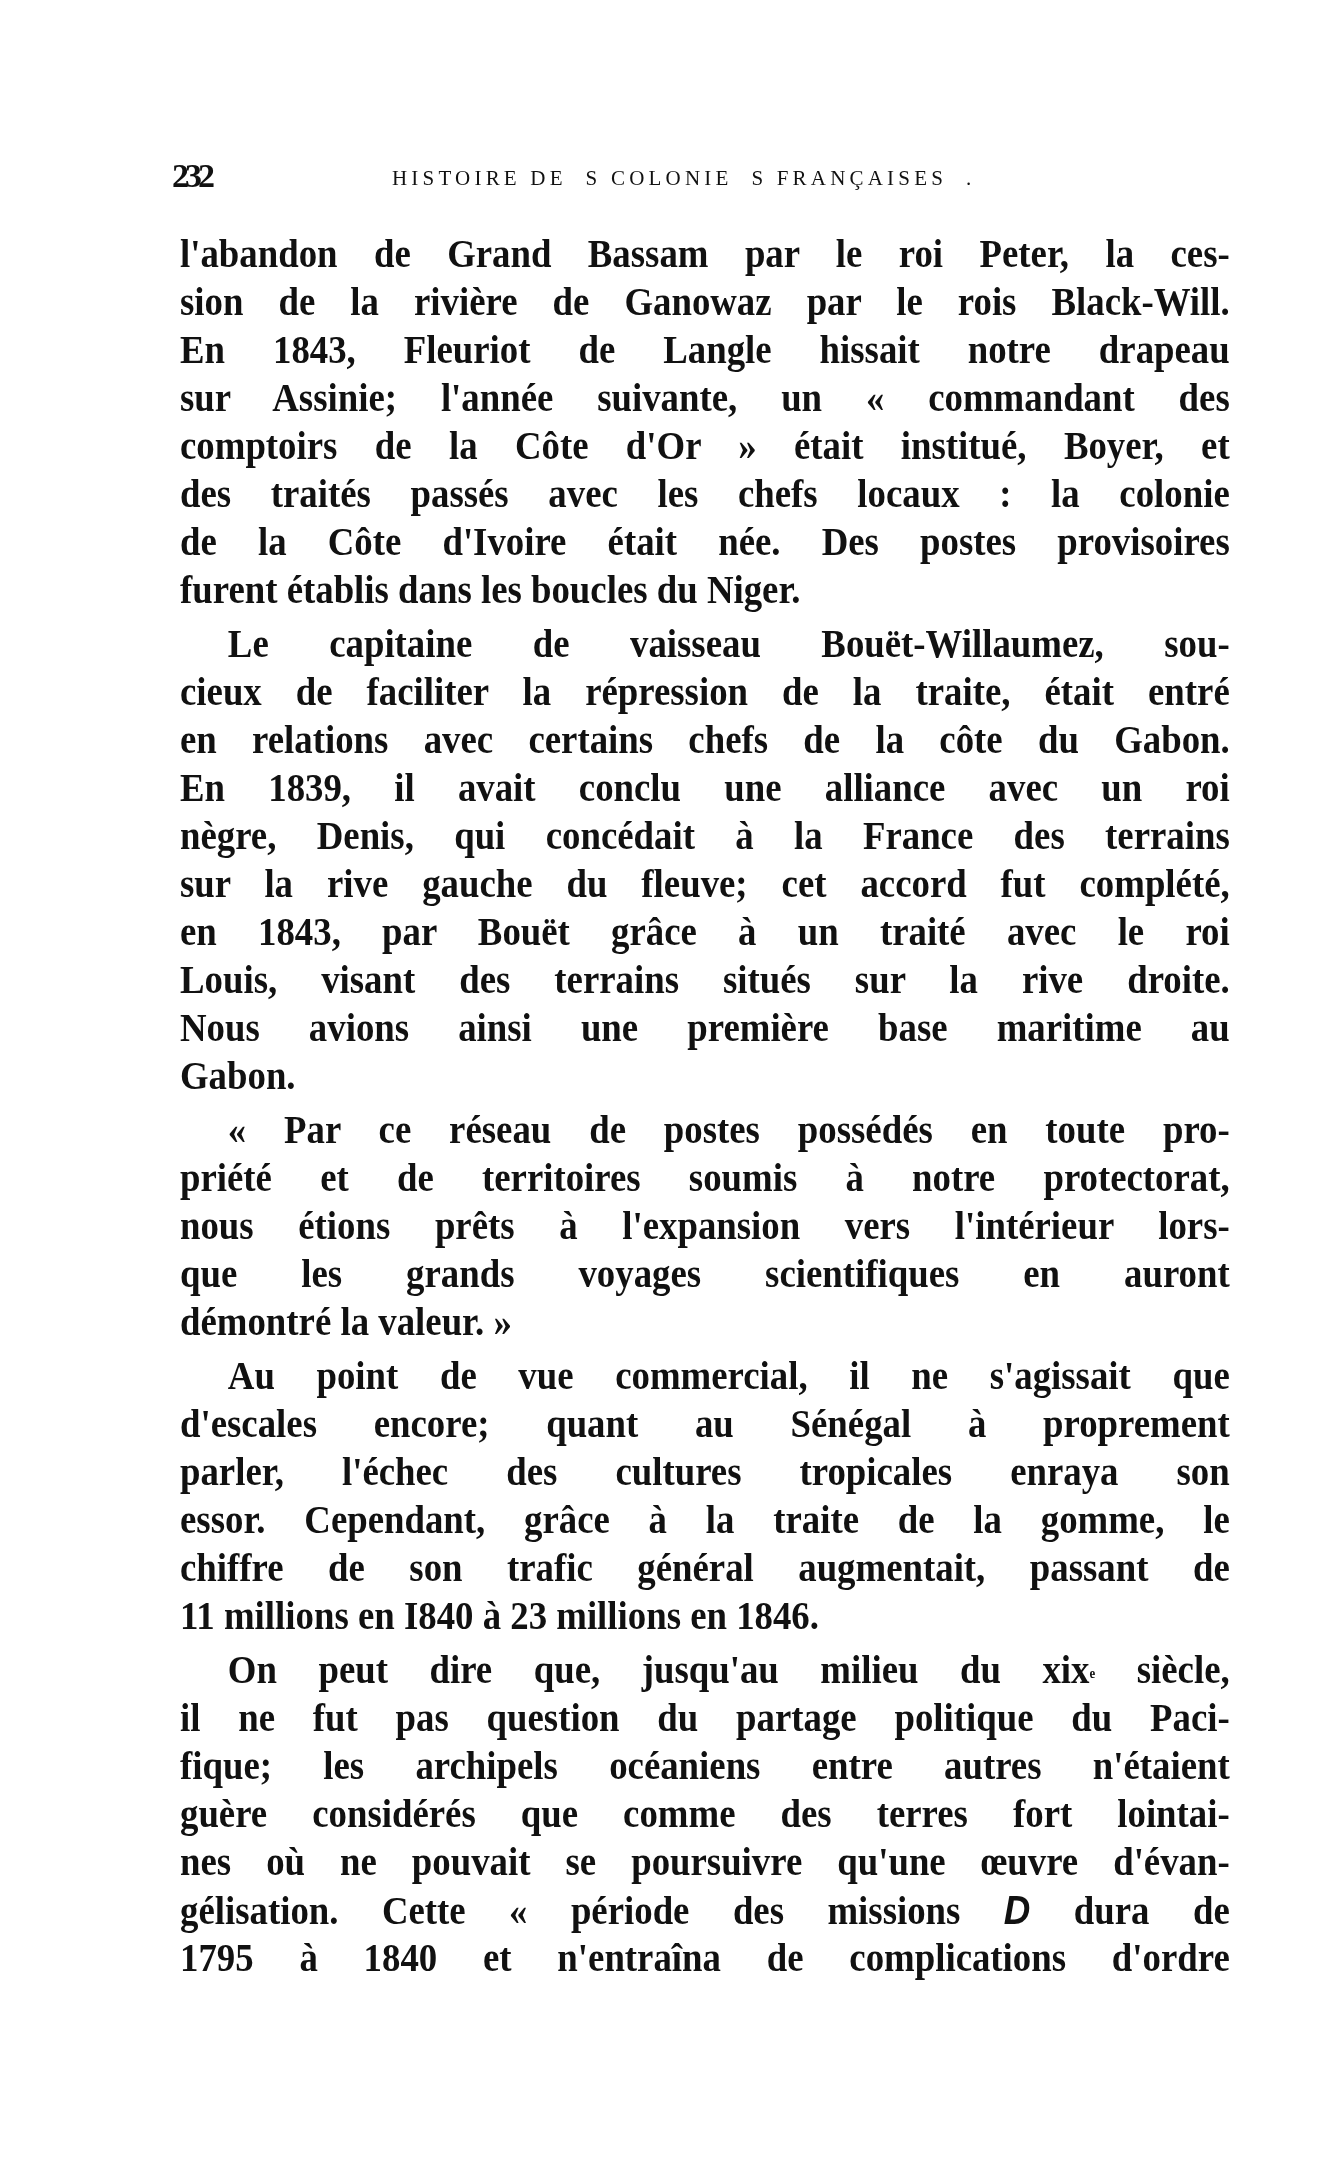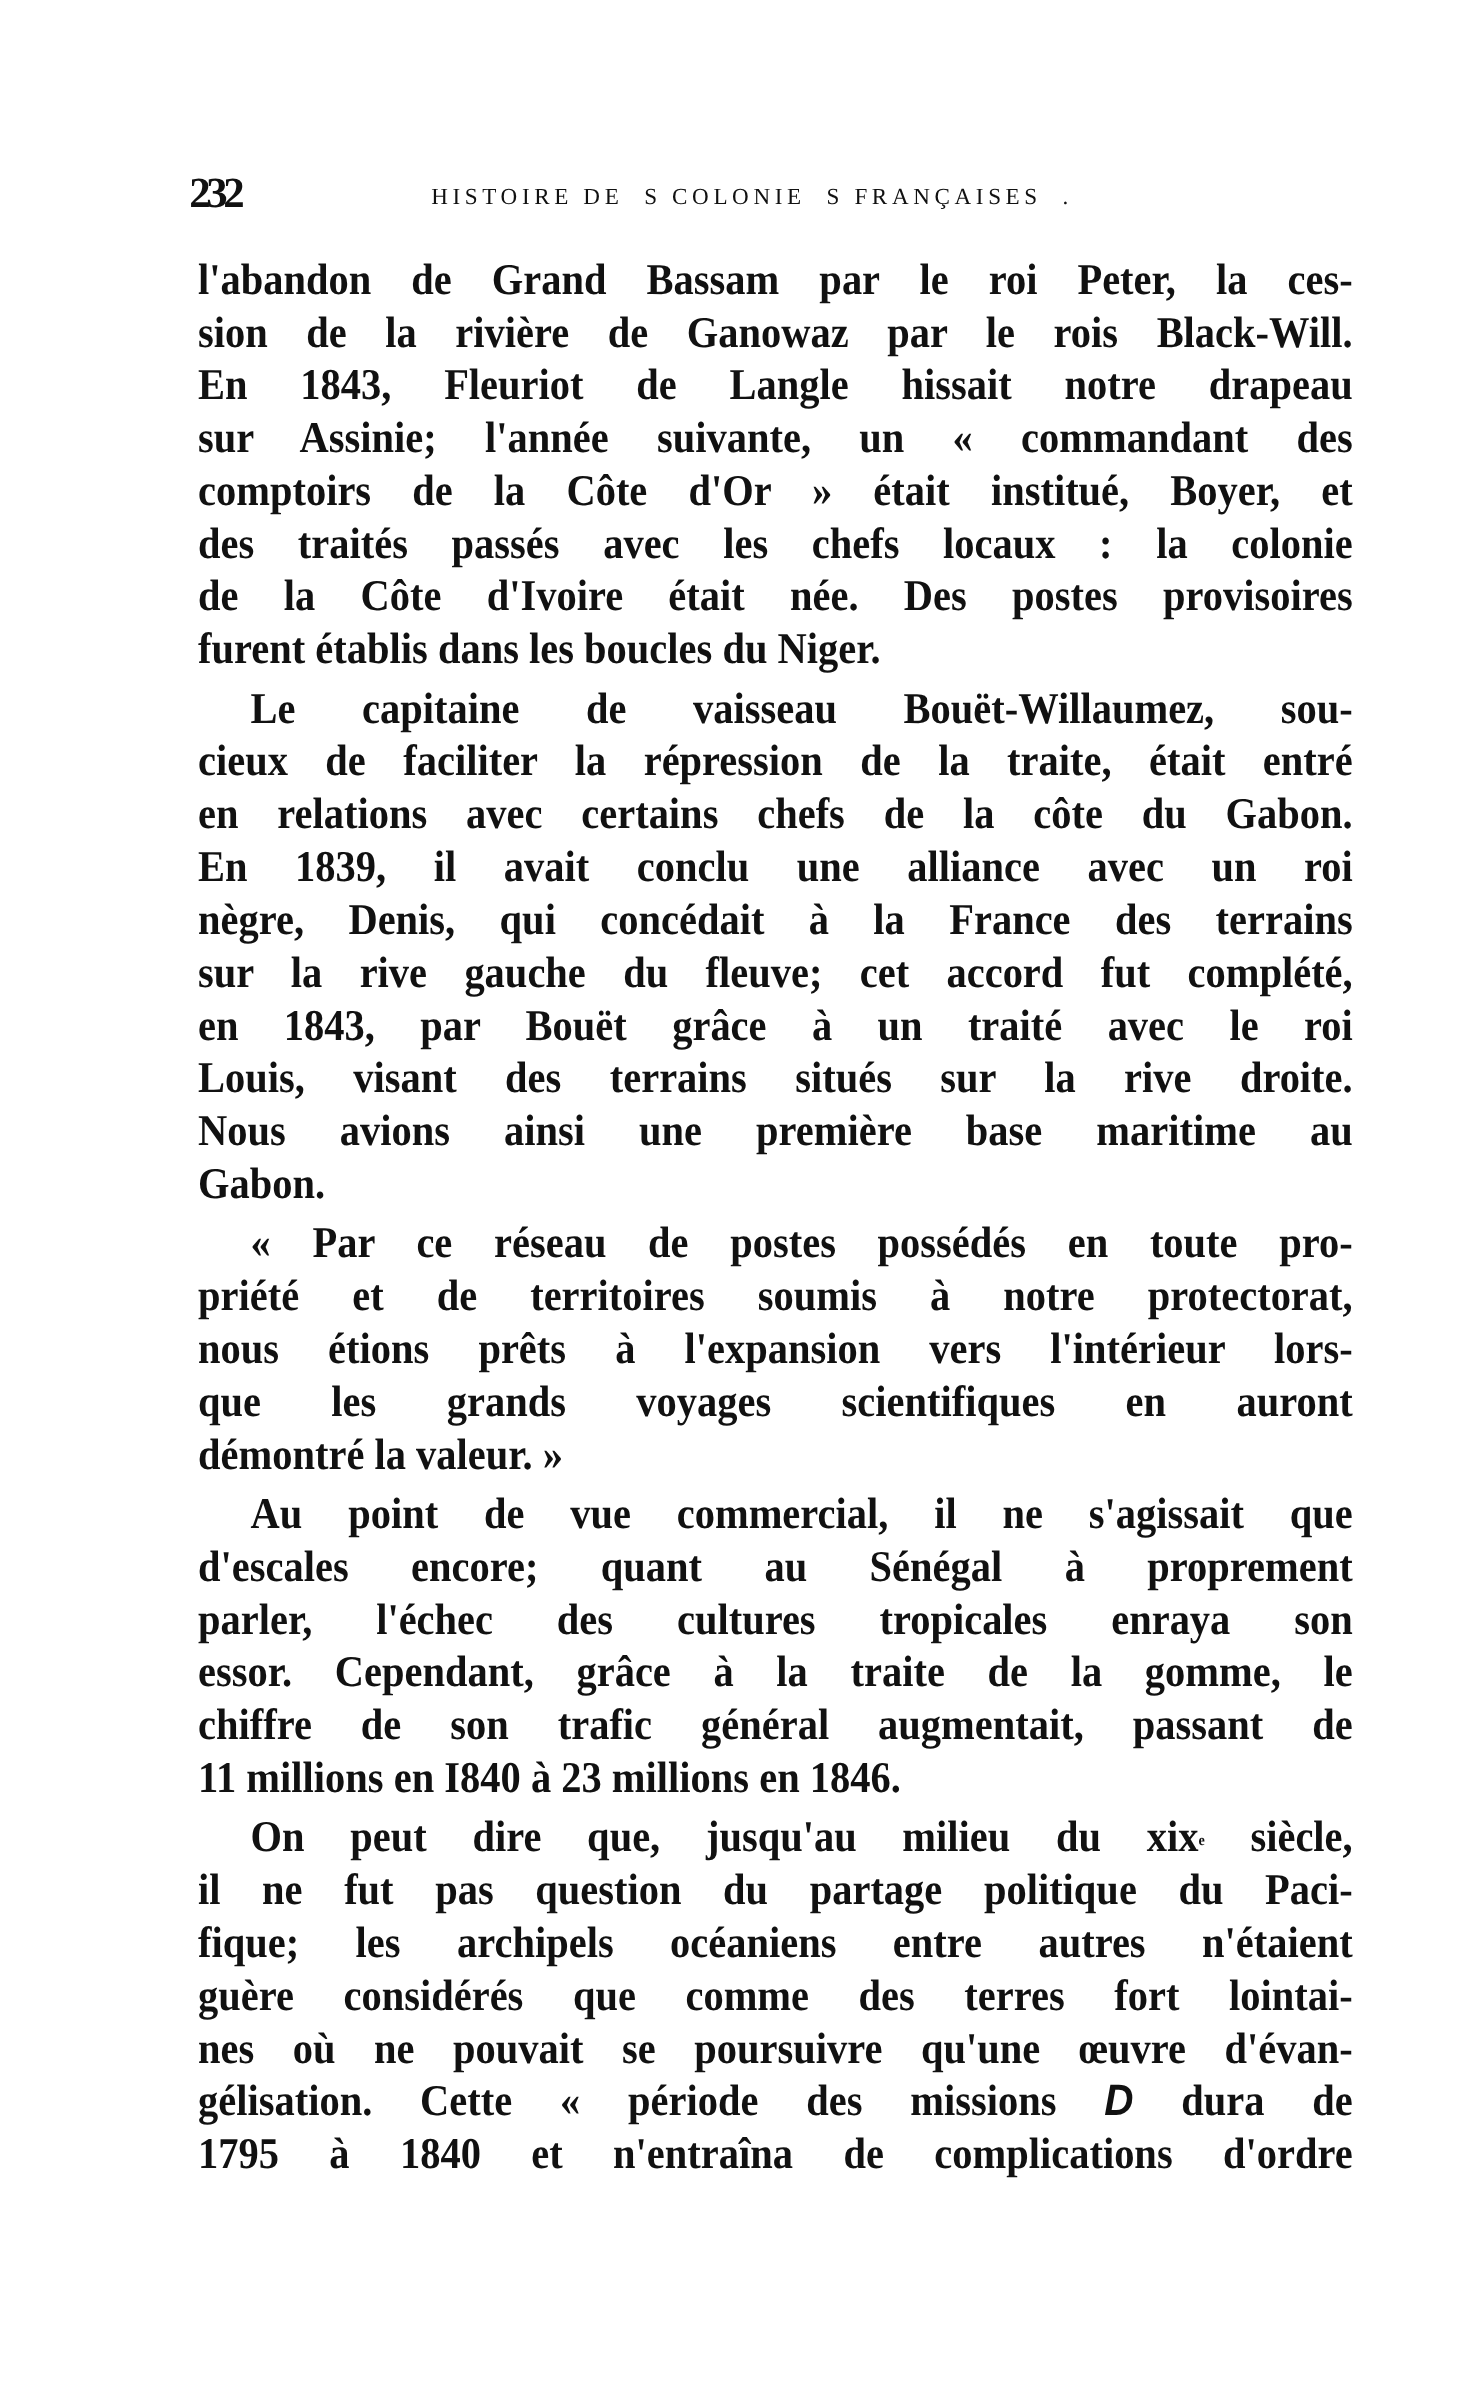--- a/index.html
+++ b/index.html
@@ -21,21 +21,21 @@
       left: 172px;
       width: 1060px;
       height: 40px;
     }
     .page-number {
       position: absolute;
       left: 0;
       top: 0;
       font-family: "Liberation Serif", serif;
       font-weight: bold;
-      font-size: 39px;
+      font-size: 34px;
       letter-spacing: -4px;
       line-height: 40px;
     }
     .running-head {
       position: absolute;
       left: 220px;
       top: 8px;
       font-family: "Liberation Serif", serif;
       font-size: 21px;
       letter-spacing: 4.2px;

